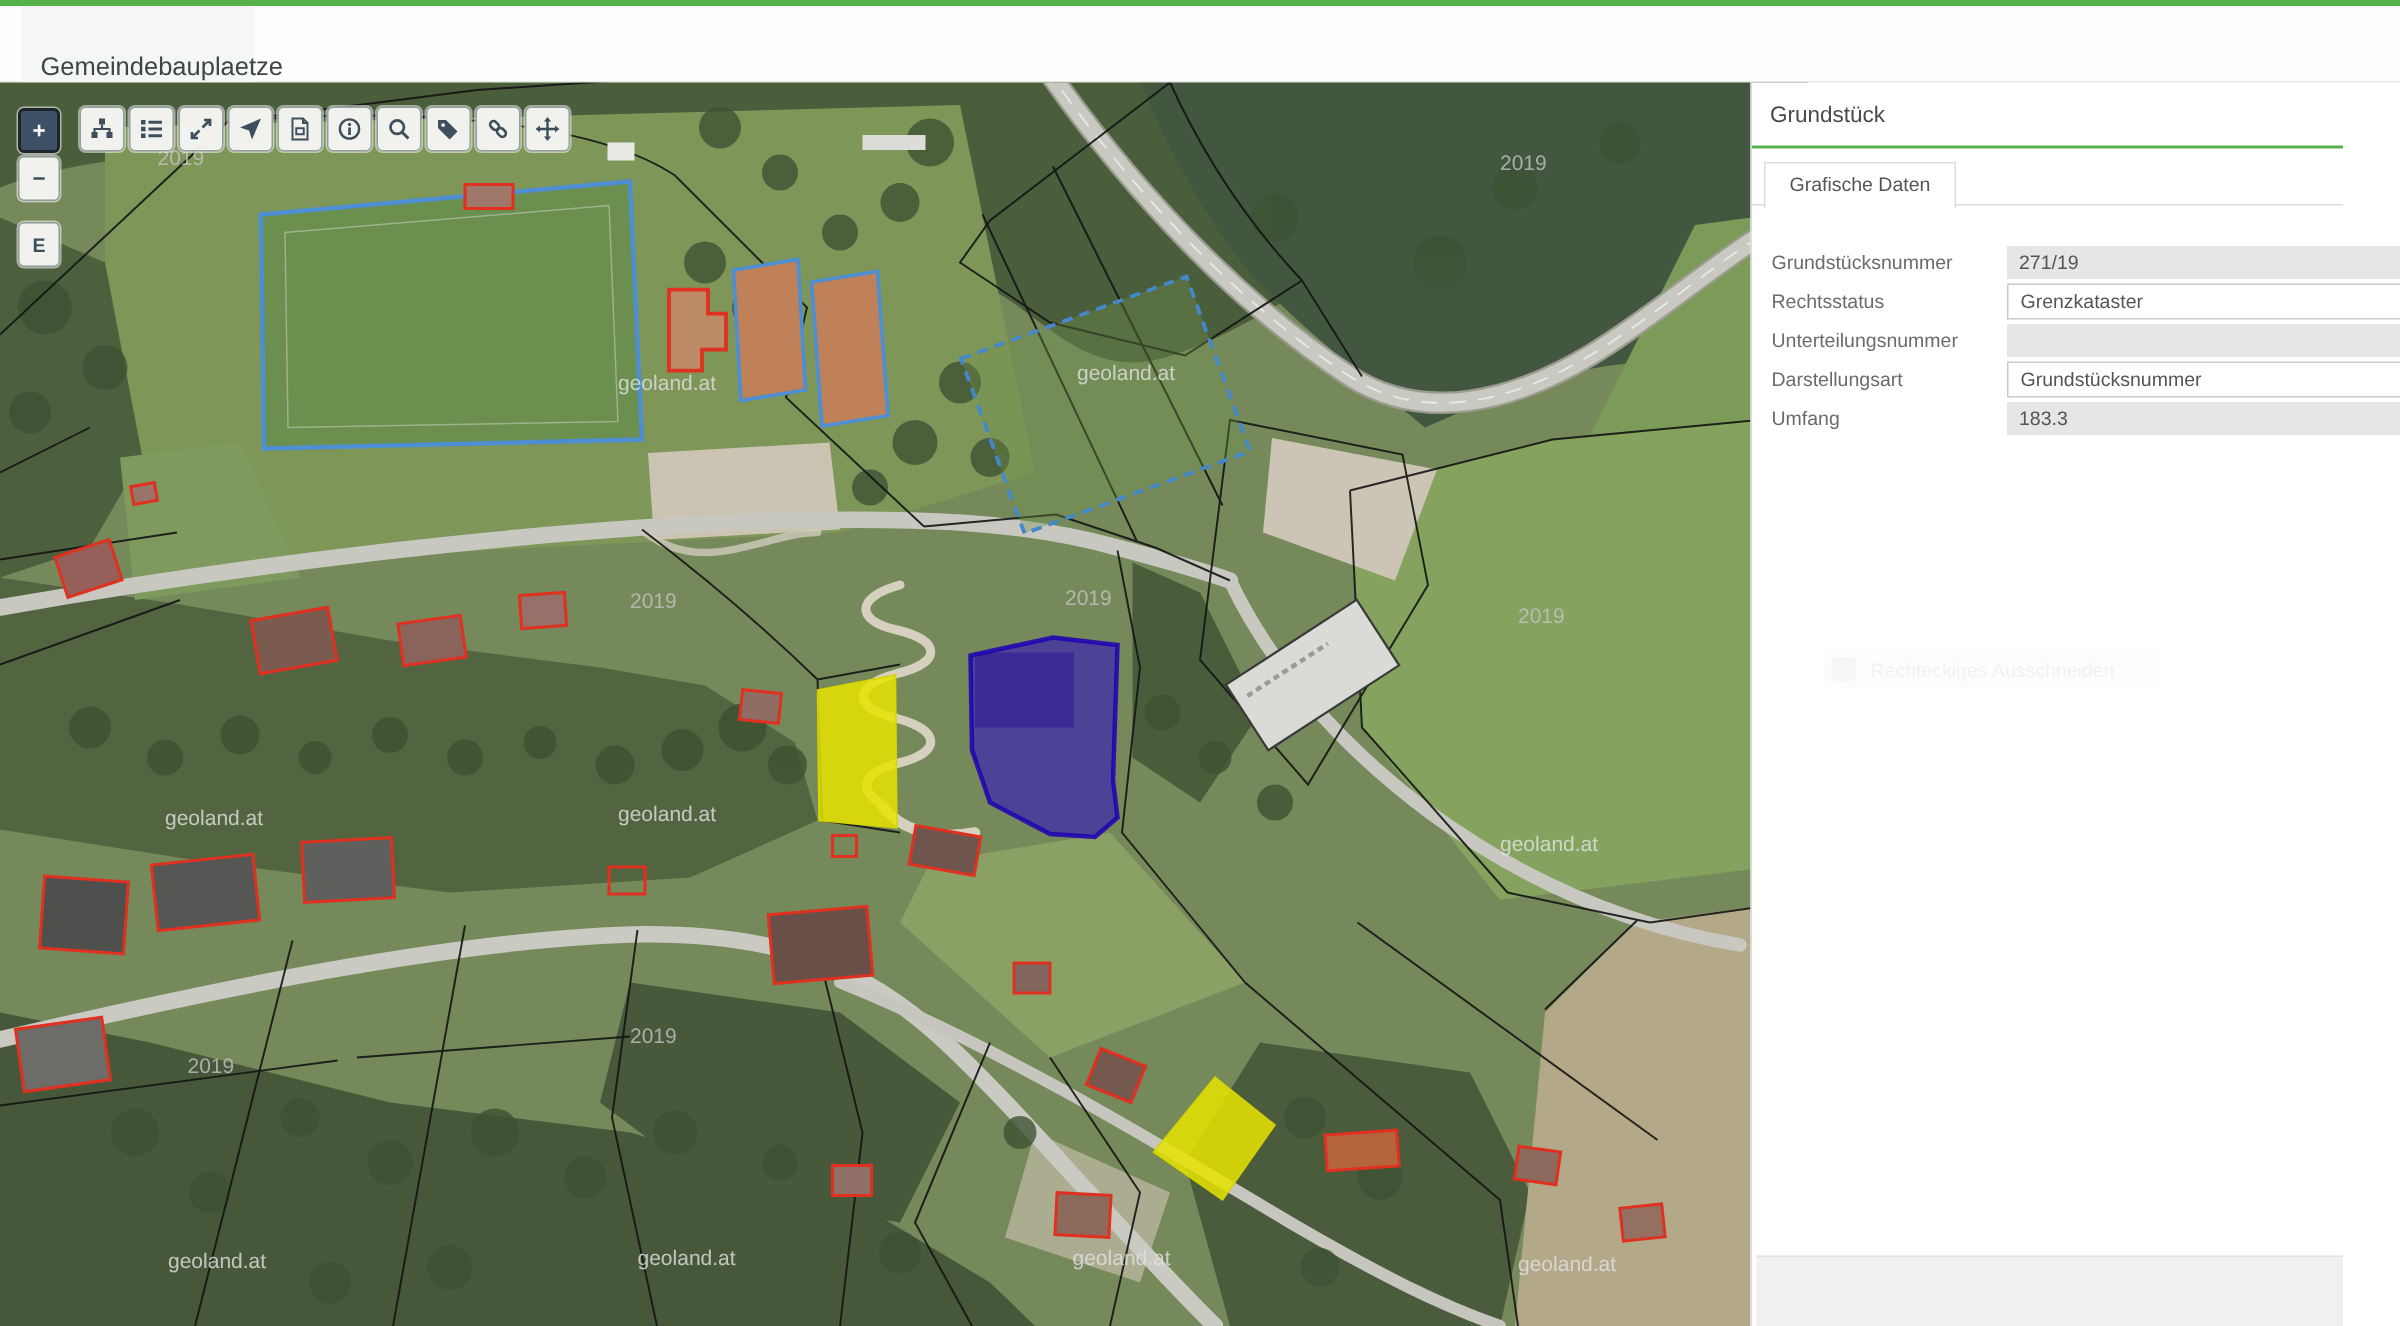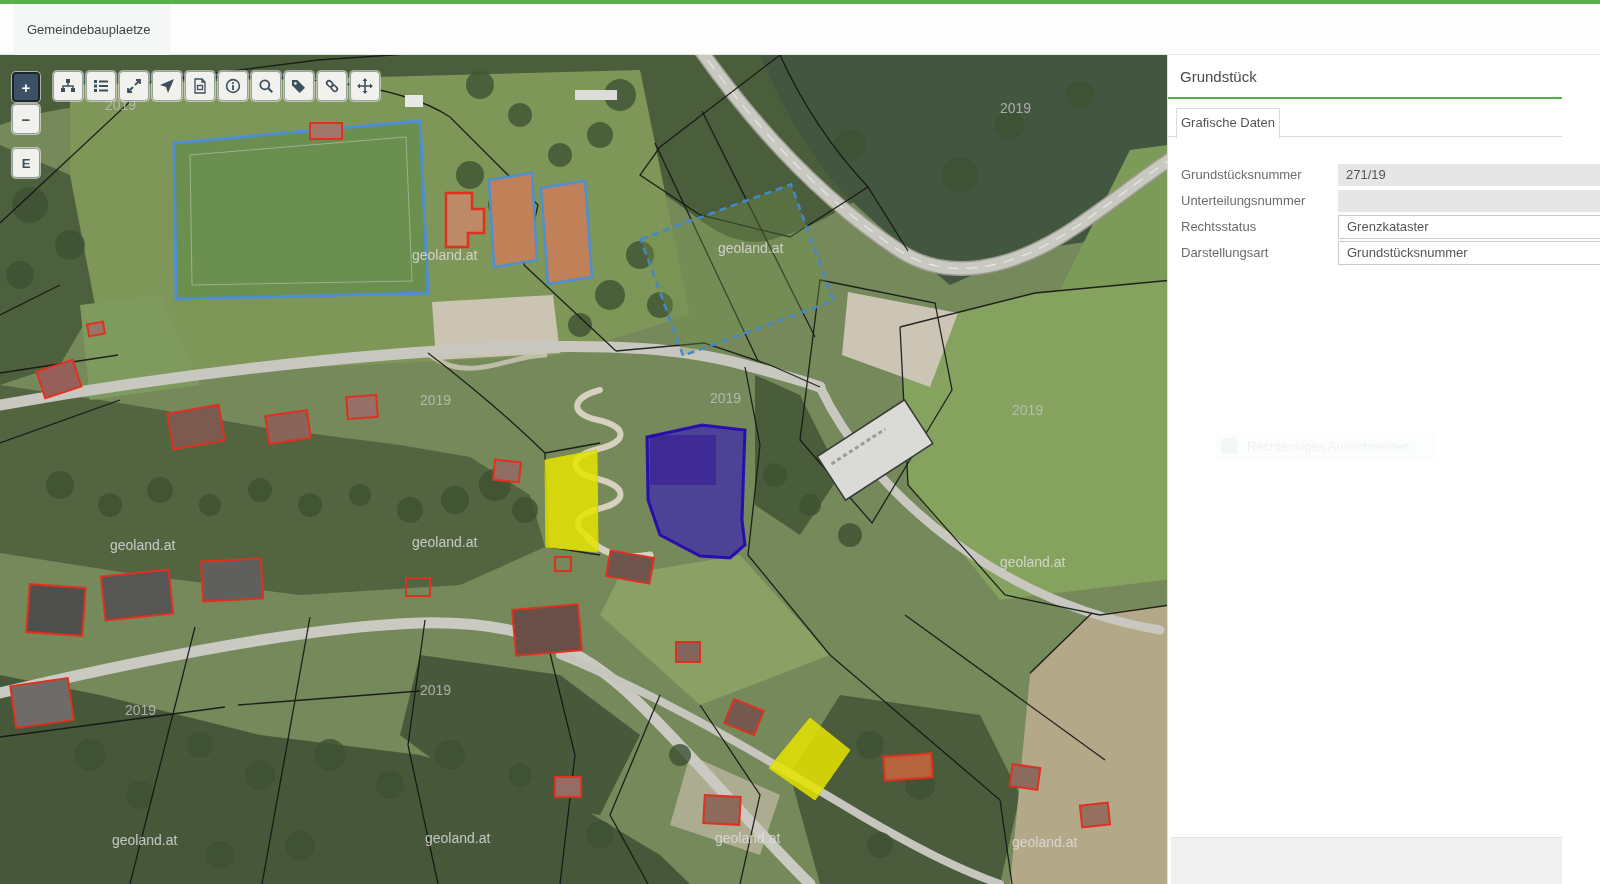--- a/index.html
+++ b/index.html
@@ -4,22 +4,22 @@
 <style>
   html,body{margin:0;padding:0;background:#fff;}
   .stage{position:relative;width:1600px;height:884px;overflow:hidden;
          font-family:"Liberation Sans",sans-serif;background:#fff;}
 
   
   .topbar{position:absolute;left:0;top:0;width:1600px;height:55px;background:#fdfdfd;
           border-bottom:1px solid #e6e8e8;box-sizing:border-box;}
   .accent-strip{position:absolute;left:0;top:0;width:100%;height:4px;background:#56b14a;}
   .apptab{position:absolute;left:14px;top:4px;width:156px;height:51px;background:#f4f7f6;
-          display:flex;align-items:center;padding-left:13px;box-sizing:border-box;
-          font-size:13px;color:#3f4447;cursor:default;}
+          display:flex;align-items:flex-end;padding-left:13px;box-sizing:border-box;
+          font-size:17px;color:#3f4447;cursor:default;}
 
   
   .mapwrap{position:absolute;left:0;top:55px;width:1205px;height:829px;overflow:hidden;background:#75895a;}
   .mapwrap svg.basemap{position:absolute;left:0;top:0;}
 
   .zbtn{position:absolute;width:28px;height:30px;border-radius:4px;background:#f1f1ed;
         border:1px solid #8f9a9a;box-shadow:0 0 0 1px rgba(255,255,255,.55);
         font-size:15px;color:#3d4f5c;display:flex;align-items:center;justify-content:center;
         box-sizing:border-box;cursor:pointer;font-weight:bold;}
   .zbtn.zin{left:12px;top:17px;background:#3d5166;color:#fff;border:2px solid #1e242b;}
@@ -32,21 +32,21 @@
         box-sizing:border-box;cursor:pointer;}
   .tbtn svg{display:block;}
 
   
   .panel{position:absolute;left:1167px;top:55px;width:395px;height:829px;background:#fff;
          border-left:1px solid #dcdcdc;box-sizing:border-box;}
   .panel-title{position:absolute;left:12px;top:13px;font-size:15px;color:#4a4a4a;}
   .panel-underline{position:absolute;left:0;top:42px;width:100%;height:2px;background:#56b14a;}
   .tabsrow{position:absolute;left:0;top:53px;width:100%;height:29px;border-bottom:1px solid #dcdcdc;box-sizing:border-box;}
   .gtab{position:absolute;left:8px;top:0;height:29px;background:#fff;border:1px solid #dcdcdc;border-bottom:1px solid #fff;
-        padding:0 4px;line-height:28px;font-size:13px;color:#555;box-sizing:content-box;cursor:pointer;}
+        padding:0 16px;line-height:28px;font-size:13px;color:#555;box-sizing:content-box;cursor:pointer;}
   .fields{position:absolute;left:13px;top:108px;right:0;}
   .frow{position:relative;height:26px;}
   .flabel{font-size:13px;color:#6b6b6b;line-height:24px;display:inline-block;}
   .finput{position:absolute;left:157px;top:1px;width:260px;height:20px;font-size:13px;color:#555;
           padding:1px 8px;line-height:19px;box-sizing:content-box;white-space:nowrap;overflow:hidden;}
   .finput.ro{background:#e6e6e6;}
   .finput.ed{background:#fff;border:1px solid #c9c9c9;top:0;}
   .ghost{position:absolute;left:47px;top:378px;width:222px;height:26px;opacity:.07;
          display:flex;align-items:center;gap:10px;background:#dfe7ee;padding-left:6px;box-sizing:border-box;}
   .ghost .gicon{width:16px;height:16px;background:#7f93a5;border-radius:2px;}
@@ -389,23 +389,24 @@
   <div class="panel">
     <div class="panel-title">Grundstück</div>
     <div class="panel-underline"></div>
     <div class="tabsrow">
       <div class="gtab">
         <span>Grafische Daten</span>
       </div>
     </div>
     <div class="fields" id="field-list">
         <div class="frow"><span class="flabel">Grundstücksnummer</span><div class="finput ro">271/19</div></div>
+        <div class="frow"><span class="flabel">Rechtsstatus</span><div class="finput ed">Grenzkataster</div></div>
         <div class="frow"><span class="flabel">Unterteilungsnummer</span><div class="finput ro"></div></div>
-        <div class="frow"><span class="flabel">Rechtsstatus</span><div class="finput ed">Grenzkataster</div></div>
         <div class="frow"><span class="flabel">Darstellungsart</span><div class="finput ed">Grundstücksnummer</div></div>
+        <div class="frow"><span class="flabel">Umfang</span><div class="finput ro">183.3</div></div>
       </div>
     <div class="ghost">
       <span class="gicon"></span>
       <span class="glabel">Rechteckiges Ausschneiden</span>
     </div>
     <div class="pfooter"></div>
   </div>
 
 </div>
 

